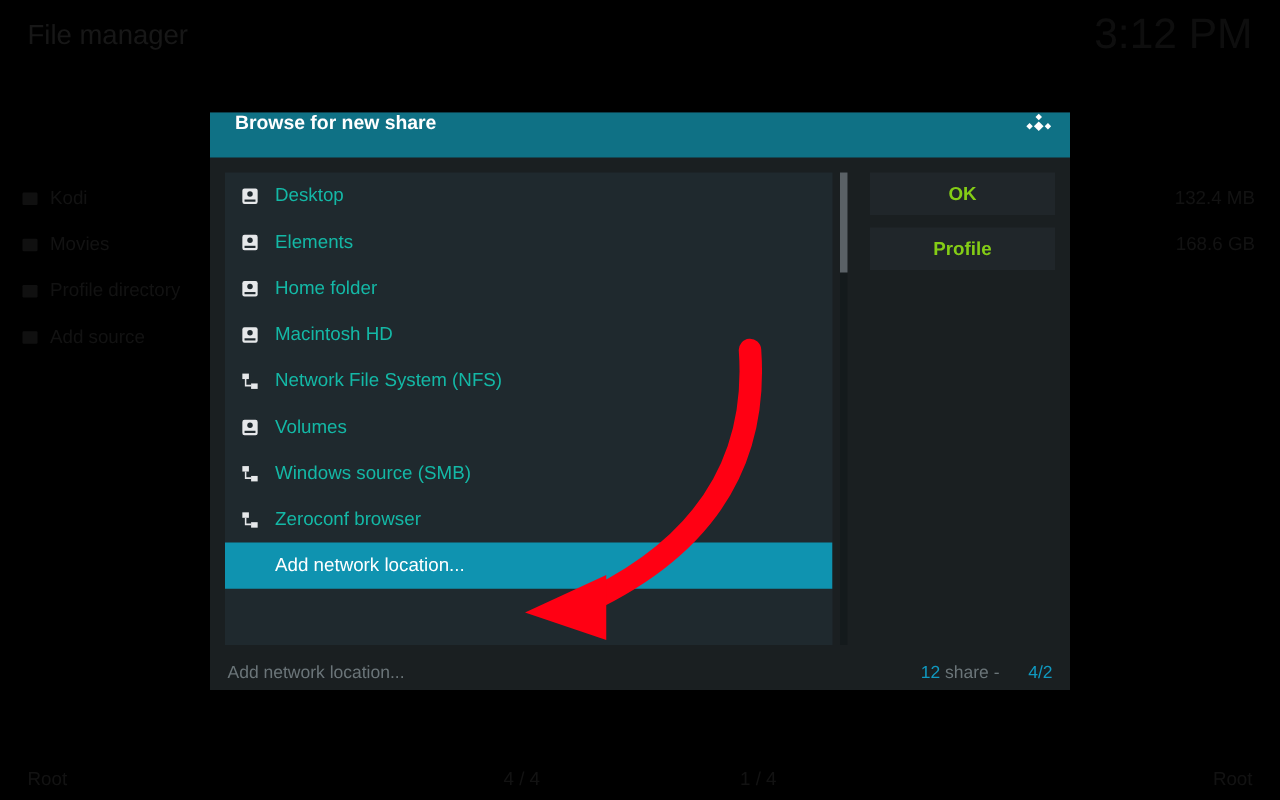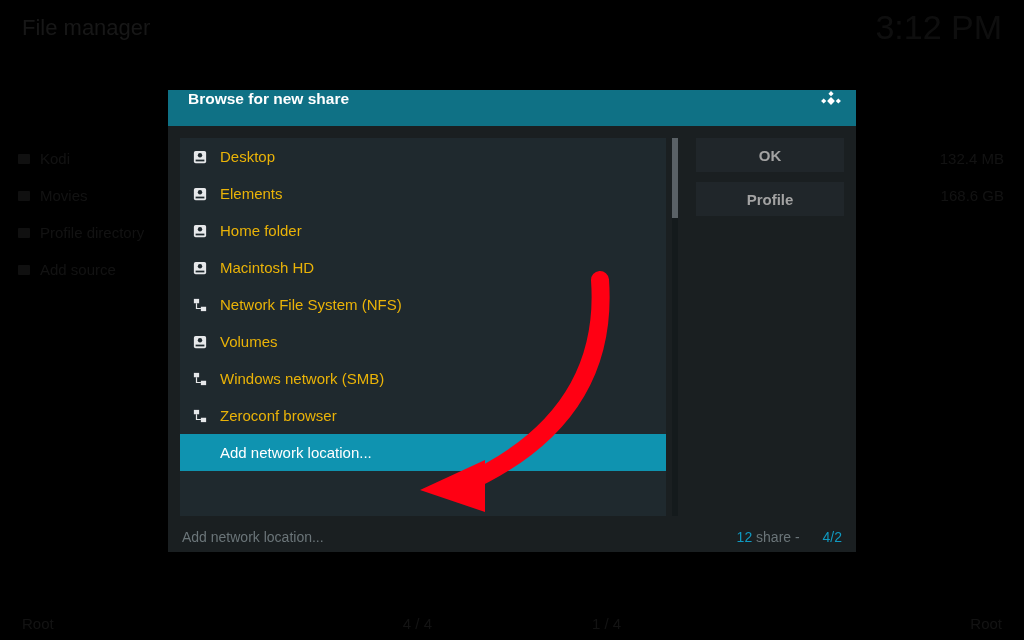--- a/index.html
+++ b/index.html
@@ -73,37 +73,37 @@
     position:absolute; right:0; top:0; bottom:0; width:6px;
     background:#141a1c;
   }
   .thumb{
     position:absolute; left:0; right:0; top:0; height:80px;
     background:#5a6166;
   }
   .row{
     height:37px; display:flex; align-items:center;
     padding-left:12px; gap:12px;
-    color:#eab308; font-size:15px;
+    color:#14b8a6; font-size:15px;
     cursor:pointer;
   }
   .row.sel{ background:#0f93b0; color:#fff; }
   .icon{ width:16px; height:16px; display:flex; align-items:center; justify-content:center;}
   .drive-icon svg, .net-icon svg{ width:14px; height:14px; display:block;}
   .row.sel .icon{ visibility:hidden; }
   .row-label{ white-space:nowrap; }
 
   .side-btns{
     position:absolute; right:12px; top:12px; width:148px;
   }
   .btn{
     height:34px; background:#20262a;
     display:flex; align-items:center; justify-content:center;
     font-weight:700; font-size:15px; margin-bottom:10px;
-    cursor:pointer; color:#a3a3a3;
+    cursor:pointer; color:#84cc16;
   }
 
   .dlg-footer{
     position:absolute; left:0; right:0; bottom:0; height:30px;
     display:flex; align-items:center; justify-content:space-between;
     padding:0 14px; color:#6b7579; font-size:14px;
   }
   .footer-right{ color:#6b7579; }
   .footer-right .accent{ color:#1099c0;margin-left:19px; }
 
@@ -230,21 +230,21 @@
             <span class="row-label">Volumes</span>
           </div>
           <div class="row">
             <span class="icon net-icon">
               <svg viewBox="0 0 16 16">
                 <rect x="1" y="1" width="6" height="5" fill="#e6e8ea"></rect>
                 <rect x="9" y="10" width="6" height="5" fill="#e6e8ea"></rect>
                 <path d="M4 6 V12 H9" stroke="#e6e8ea" stroke-width="1.4" fill="none"></path>
               </svg>
             </span>
-            <span class="row-label">Windows network (SMB)</span>
+            <span class="row-label">Windows source (SMB)</span>
           </div>
           <div class="row">
             <span class="icon net-icon">
               <svg viewBox="0 0 16 16">
                 <rect x="1" y="1" width="6" height="5" fill="#e6e8ea"></rect>
                 <rect x="9" y="10" width="6" height="5" fill="#e6e8ea"></rect>
                 <path d="M4 6 V12 H9" stroke="#e6e8ea" stroke-width="1.4" fill="none"></path>
               </svg>
             </span>
             <span class="row-label">Zeroconf browser</span>

